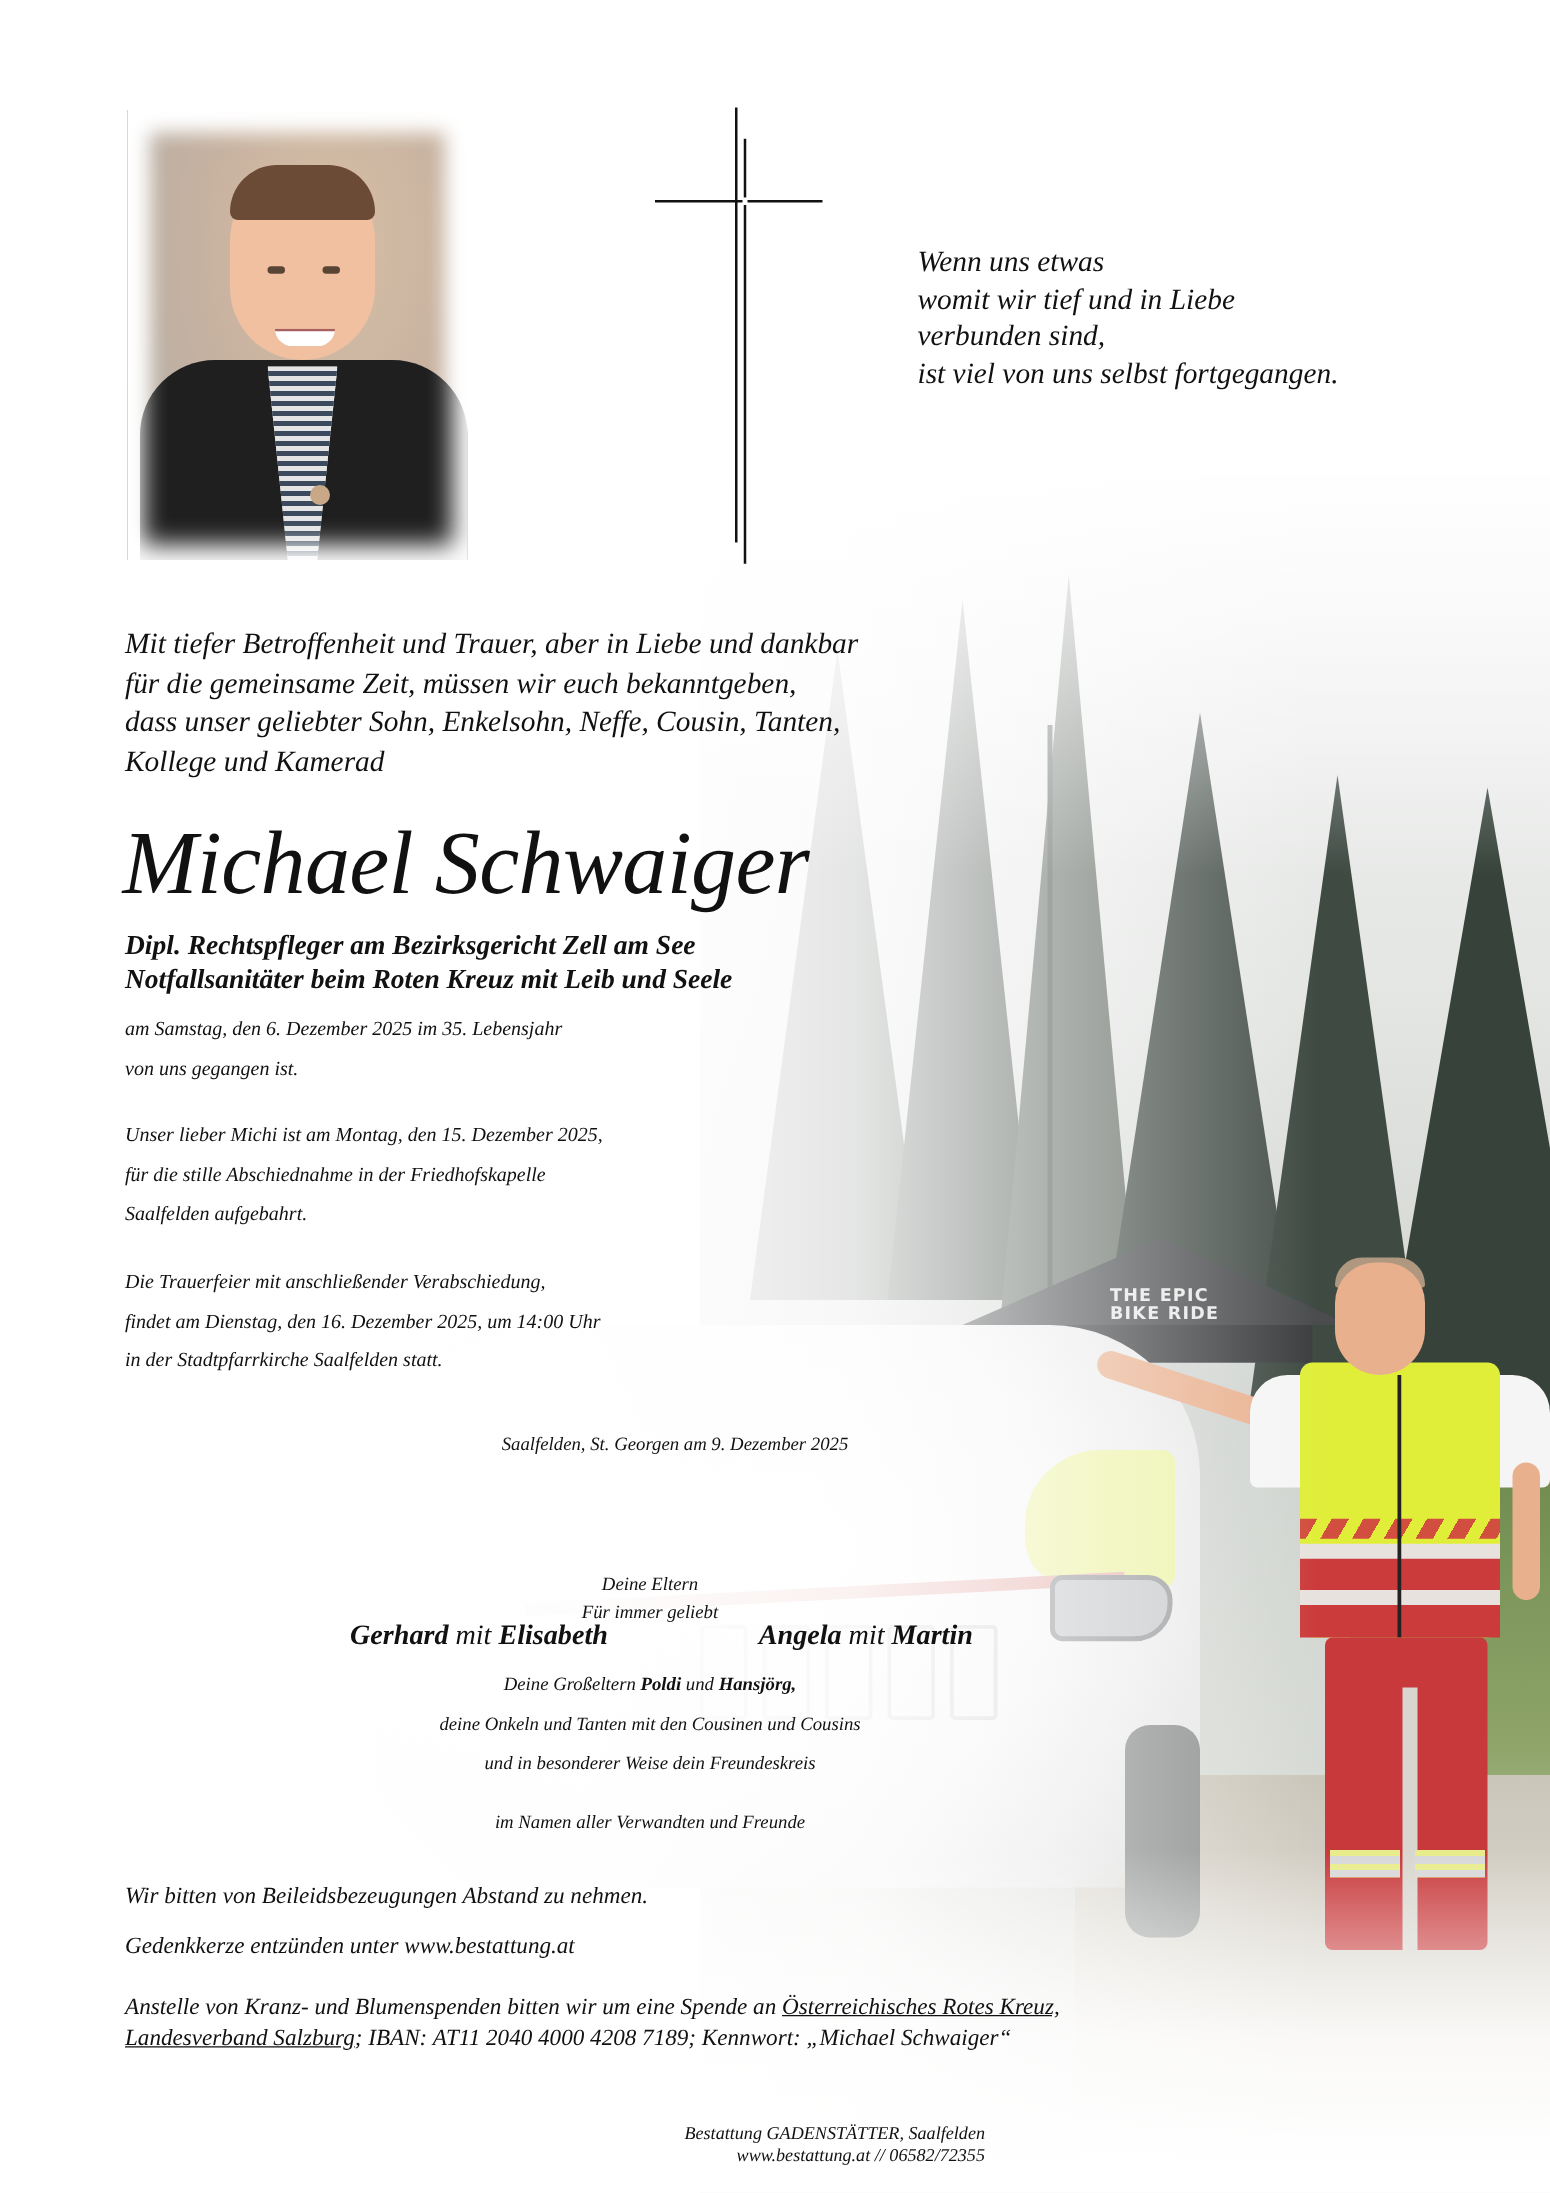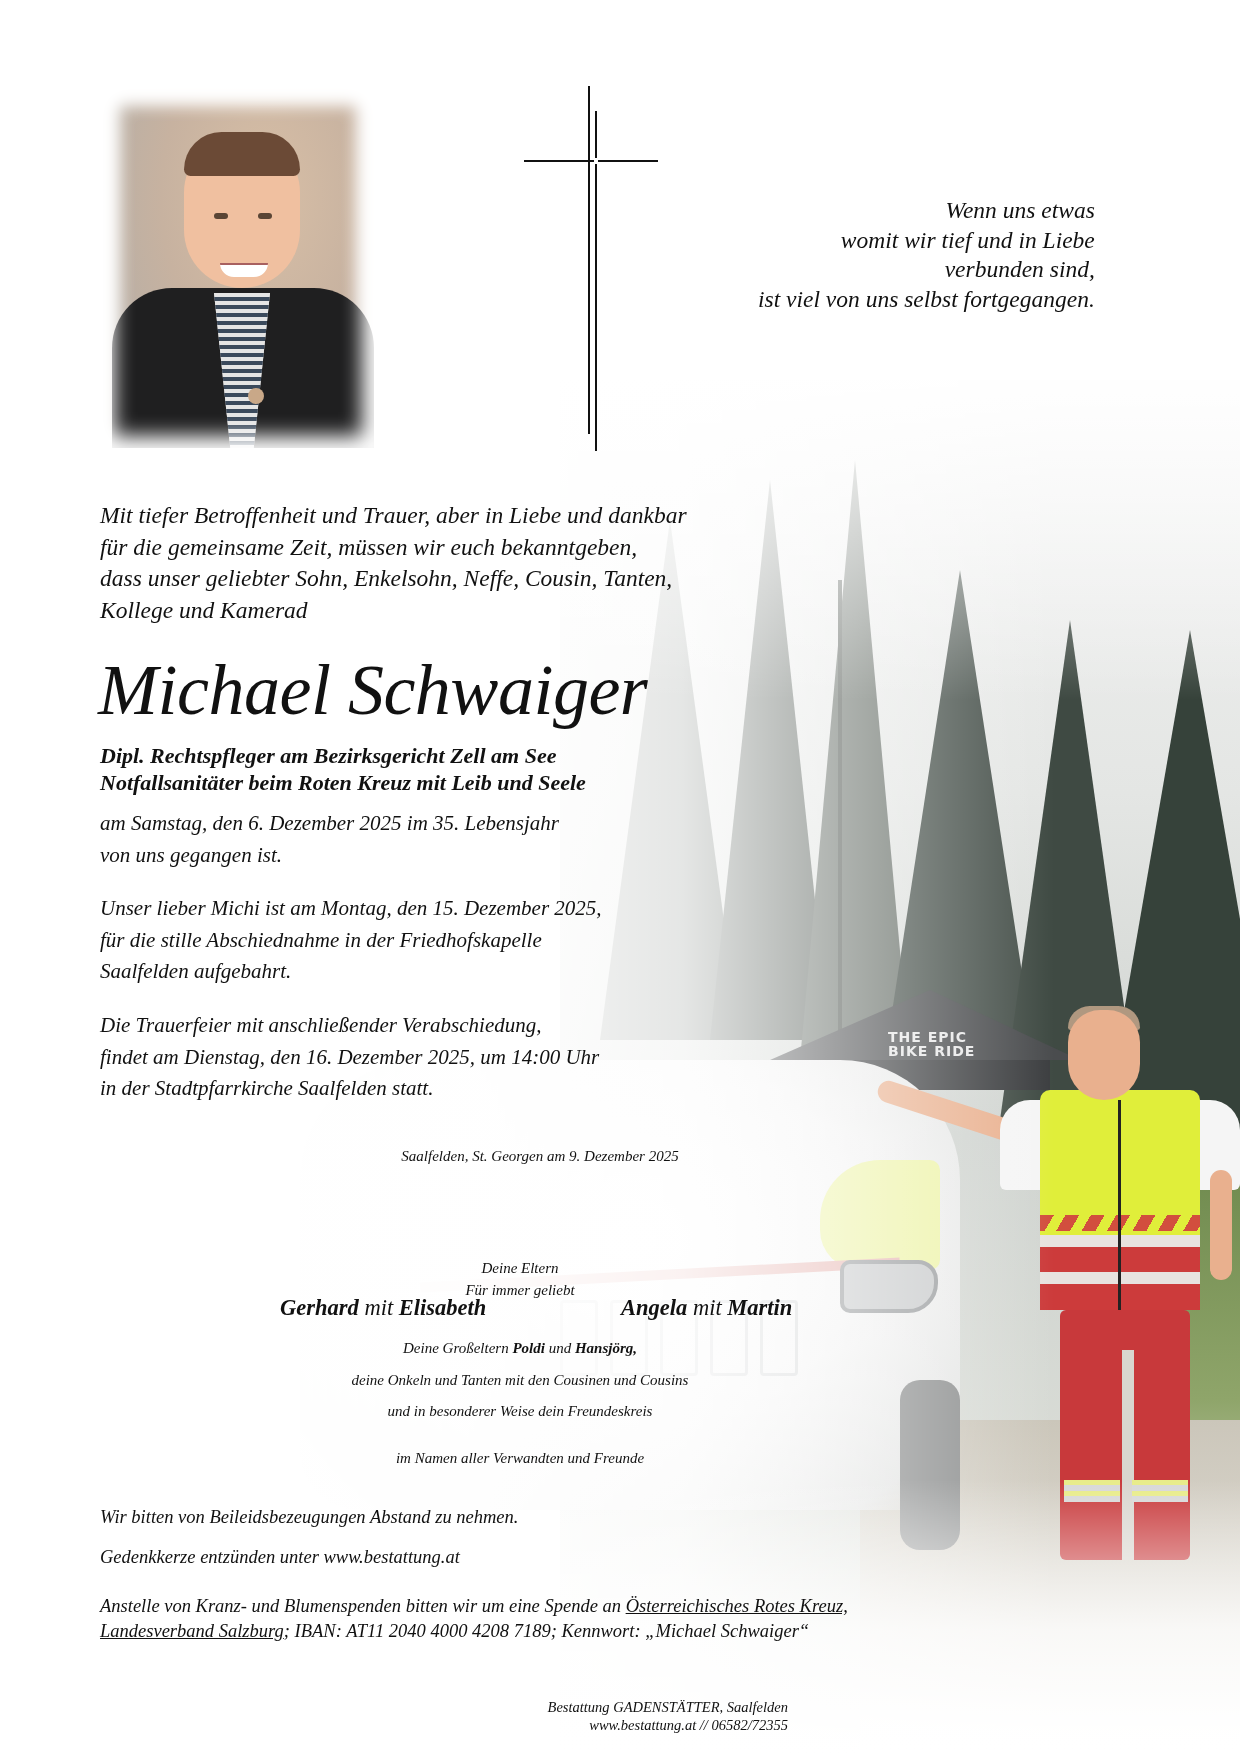--- a/index.html
+++ b/index.html
@@ -72,26 +72,26 @@
   .pt-fade { position: absolute; inset: 0; box-shadow: inset 0 0 20px 12px #fff; }
 
   
   .cross { position: absolute; left: 0; top: 0; }
   .cross .v  { position: absolute; left: 588px; top: 86px; width: 2px; height: 348px; background: #111; }
   .cross .v2 { position: absolute; left: 595px; top: 111px; width: 2px; height: 340px; background: #111; }
   .cross .h  { position: absolute; left: 524px; top: 160px; width: 134px; height: 2px; background: #111; }
   .cross .gap{ position: absolute; left: 594px; top: 158px; width: 4px; height: 6px; background: #fff; }
 
   
-  .quote { position: absolute; left: 758px; top: 196px; font-size: 23.5px; line-height: 29.5px; text-align: right; }
+  .quote { position: absolute; left: 734px; top: 196px; font-size: 23.5px; line-height: 29.5px; }
   .quote div { white-space: nowrap; }
   .intro { position: absolute; left: 100px; top: 500px; font-size: 23.5px; line-height: 31.5px; }
   .name { position: absolute; left: 98px; top: 650px; font-size: 72px; line-height: 80px; letter-spacing: -0.5px; }
   .titles { position: absolute; left: 100px; top: 742px; font-size: 22px; line-height: 27px; font-weight: bold; }
-  .para { position: absolute; left: 100px; font-size: 21px; line-height: 31.5px; }
+  .para { position: absolute; left: 100px; font-size: 16px; line-height: 31.5px; }
   .para div, .intro div, .titles div { white-space: nowrap; }
   .center { position: absolute; left: 190px; width: 660px; text-align: center; font-size: 15px; line-height: 31.5px; white-space: nowrap; }
   .parents { position: absolute; top: 1295px; font-size: 22.5px; font-weight: bold; white-space: nowrap; }
   .parents .mit { font-weight: normal; }
   .grand b { font-weight: bold; }
   .small { position: absolute; left: 100px; font-size: 18.5px; line-height: 24px; white-space: nowrap; }
   .donation { position: absolute; left: 100px; top: 1594px; font-size: 18.5px; line-height: 25px; white-space: nowrap; }
   .donation .u { text-decoration: underline; }
   .footer { position: absolute; left: 408px; width: 380px; top: 1698px; text-align: right; font-size: 14.5px; line-height: 18px; }
 </style>
@@ -209,21 +209,21 @@
 </div>
 
 <div class="center" style="left:270px;width:540px;top:1141px;">Saalfelden, St. Georgen am 9. Dezember 2025</div>
 
 <div class="center" style="top:1275px;">Für immer geliebt</div>
 <div class="center" style="top:1253px;">Deine Eltern</div>
 
 <div class="parents" style="left:280px;">
   <span>Gerhard</span><span class="mit"> mit </span><span>Elisabeth</span>
 </div>
-<div class="parents" style="left:607px;margin-left:14px;">
+<div class="parents" style="left:607px;">
   <span>Angela</span><span class="mit"> mit </span><span>Martin</span>
 </div>
 
 <div class="center grand" style="top:1333px;">
   <span>Deine Großeltern </span><b>Poldi</b><span> und </span><b>Hansjörg,</b>
 </div>
 <div class="center" style="top:1365px;">deine Onkeln und Tanten mit den Cousinen und Cousins</div>
 <div class="center" style="top:1396px;">und in besonderer Weise dein Freundeskreis</div>
 <div class="center" style="top:1443px;">im Namen aller Verwandten und Freunde</div>
 

